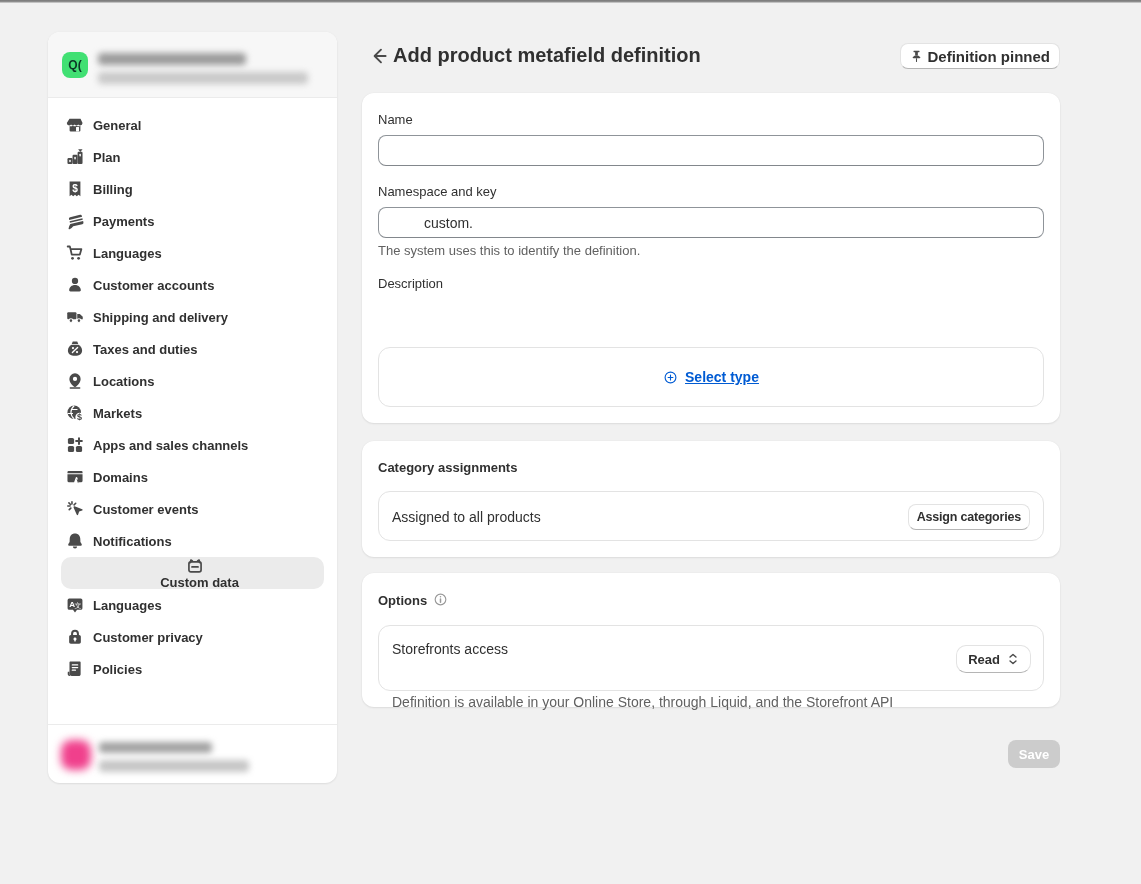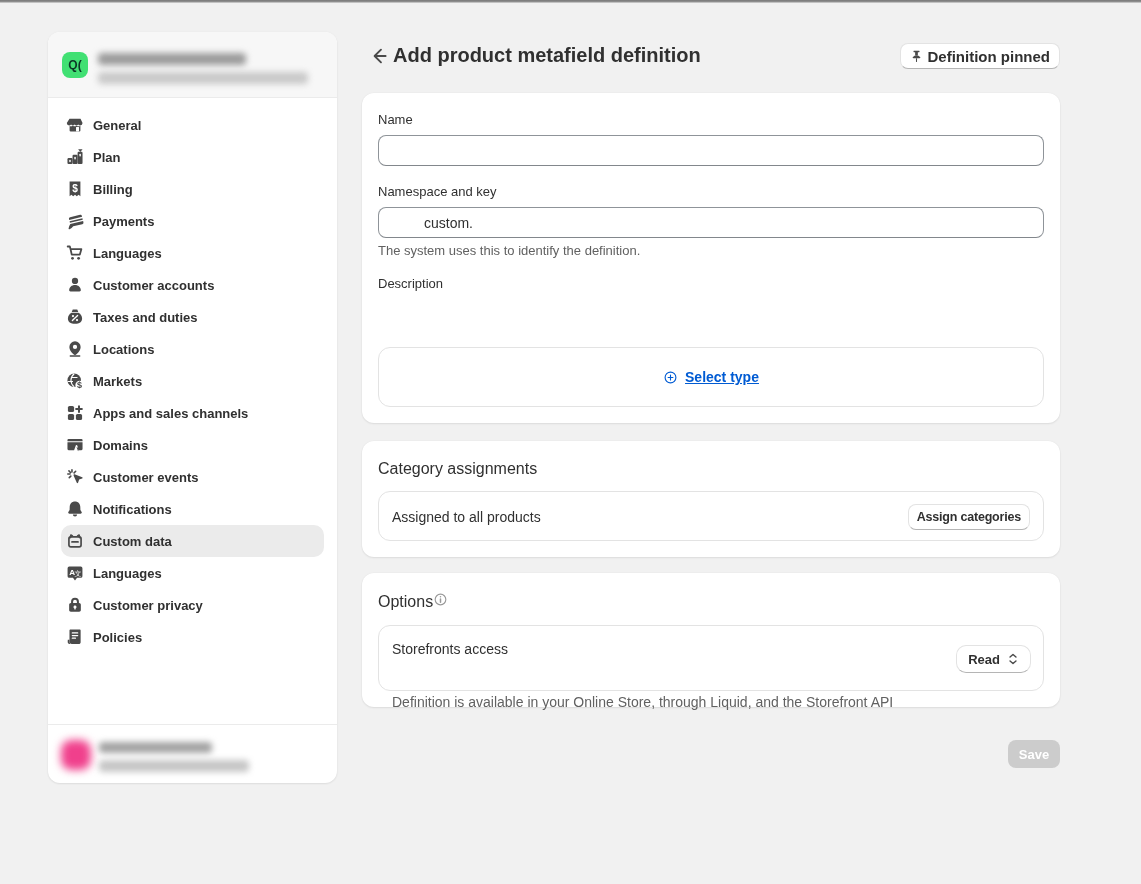--- a/index.html
+++ b/index.html
@@ -7,42 +7,42 @@
 #topbar { position:absolute; top:0; left:0; width:1141px; height:3px; background:linear-gradient(to bottom,#787878 0%,#8f8f8f 55%,#e0e0e0 100%); }
 
 #sidebar { position:absolute; left:48px; top:32px; width:289px; height:751px; background:#fff; border-radius:12px; box-shadow:0 1px 2px rgba(0,0,0,.07), 0 0 3px rgba(0,0,0,.04); }
 #sb-head { position:absolute; top:0; left:0; right:0; height:66px; background:#f7f7f7; border-bottom:1px solid #ebebeb; border-radius:12px 12px 0 0; }
 #sb-avatar { position:absolute; left:14px; top:20px; width:26px; height:26px; border-radius:8px; background:#41e073; color:#0c3826; font-size:12px; font-weight:700; display:flex; align-items:center; justify-content:center; }
 .blur1 { position:absolute; border-radius:4px; filter:blur(3px); }
 #sb-name1 { left:50px; top:21px; width:148px; height:12px; background:#9b9b9b; }
 #sb-name2 { left:50px; top:40px; width:210px; height:12px; background:#c9c9c9; }
 #sb-nav { position:absolute; top:77px; left:0; right:0; }
 .nav-item { position:relative; height:32px; margin:0 13px; border-radius:10px; display:flex; align-items:center; padding-left:5px; }
-.nav-item.sel { background:#ebebeb; }
+.nav-item.sel { background:#ebebeb;flex-direction:column; }
 .nav-item svg { width:18px; height:18px; flex:0 0 18px; }
 .nav-item span { margin-left:9px; font-size:13px; font-weight:700; color:#303030; letter-spacing:0; }
 #sb-foot { position:absolute; bottom:0; left:0; right:0; height:59px; border-top:1px solid #ebebeb; border-radius:0 0 12px 12px; }
 #ft-avatar { position:absolute; left:13px; top:15px; width:30px; height:30px; border-radius:10px; background:#f0408c; filter:blur(4px); }
 #ft-name1 { left:51px; top:17px; width:113px; height:11px; background:#a2a2a2; }
 #ft-name2 { left:51px; top:35px; width:150px; height:12px; background:#c6c6c6; }
 
 #main { position:absolute; left:362px; top:0; width:698px; }
 #pg-head { position:absolute; top:43px; left:0; right:0; height:28px; }
 #back { position:absolute; left:6px; top:2px; width:22px; height:22px; }
 h1 { position:absolute; left:31px; top:1px; font-size:20px; font-weight:700; color:#303030; }
 #pinned { position:absolute; right:0; top:0; height:26px; background:#fff; border:1px solid #e3e3e3; border-bottom-color:#b5b5b5; border-radius:8px; display:flex; align-items:center; padding:0 9px 0 8px; font-size:15px; font-weight:700; color:#303030; }
 #pinned svg { width:15px; height:15px; margin-right:4px; }
 .card { position:absolute; left:0; width:698px; background:#fff; border-radius:12px; box-shadow:0 1px 2px rgba(0,0,0,.08), 0 0 2px rgba(0,0,0,.05); }
 #card1 { top:93px; height:330px; }
 #card2 { top:441px; height:116px; }
 #card3 { top:573px; height:134px; }
 .lbl { position:absolute; left:16px; font-size:13px; color:#303030; }
 .inp { position:absolute; left:16px; right:16px; height:31px; border:1px solid #8f9499; border-bottom-color:#82878c; border-radius:8px; background:#fff; font-size:14px; color:#303030; display:flex; align-items:center; padding:0 12px; }
 .box { position:absolute; left:16px; right:16px; border:1px solid #e3e3e3; border-radius:12px; }
-.ttl { position:absolute; left:16px; font-size:16px; font-weight:400; color:#303030; }
+.ttl { position:absolute; left:16px; font-size:13px; font-weight:700; color:#303030; }
 #seltype { top:254px; height:60px; display:flex; align-items:center; justify-content:center; color:#005bd3; font-size:14px; font-weight:700;text-decoration:underline; }
 #seltype svg { width:15px; height:15px; margin-right:7px; }
 .btn { background:#fff; border:1px solid #e3e3e3; border-bottom-color:#b5b5b5; border-radius:8px; font-size:13px; font-weight:700; color:#303030; display:flex; align-items:center; justify-content:center; }
 #save { position:absolute; top:740px; right:0; width:52px; height:28px; background:#cccccc; color:#fff; border-radius:8px; font-size:13px; font-weight:700; display:flex; align-items:center; justify-content:center; }
 .gray { color:#616161; }
 </style>
 </head>
 <body>
 <div id="topbar"></div>
 
@@ -95,20 +95,29 @@
           <circle fill="#4a4a4a" cx="11.2" cy="12.7" r="1.25"></circle>
         </svg>
         <span>Languages</span>
       </div>
       <div class="nav-item">
         <svg viewBox="0 0 16 16">
           <circle fill="#4a4a4a" cx="8" cy="4.4" r="2.8"></circle>
           <path fill="#4a4a4a" d="M8 7.9c3 0 5 1.9 5.2 4.6.1.7-.5 1.3-1.2 1.3H4c-.7 0-1.3-.6-1.2-1.3C3 9.8 5 7.9 8 7.9z"></path>
         </svg>
         <span>Customer accounts</span>
+      </div>
+      <div class="nav-item">
+        <svg viewBox="0 0 16 16">
+          <rect fill="#4a4a4a" x="1.1" y="3.7" width="8.2" height="6.4" rx=".9"></rect>
+          <path fill="#4a4a4a" d="M10 5.3h2.3l2.6 2.5v2.3H10z"></path>
+          <circle fill="#4a4a4a" stroke="#fff" stroke-width="1" cx="4.4" cy="11.2" r="1.7"></circle>
+          <circle fill="#4a4a4a" stroke="#fff" stroke-width="1" cx="11.5" cy="11.2" r="1.7"></circle>
+        </svg>
+        <span>Shipping and delivery</span>
       </div>
       <div class="nav-item">
         <svg viewBox="0 0 16 16">
           <path fill="#4a4a4a" d="M6 1.4h4l.9 2.2H5.1z"></path>
           <path fill="#4a4a4a" d="M4.9 4.3h6.2c2 1.1 3.2 3.1 3.2 5.2 0 2.7-2.3 4.6-6.3 4.6s-6.3-1.9-6.3-4.6c0-2.1 1.2-4.1 3.2-5.2z"></path>
           <path stroke="#fff" stroke-width="1.2" stroke-linecap="round" d="m5.7 11.2 4.6-4.6"></path>
           <circle fill="#fff" cx="6.2" cy="7.2" r="1"></circle>
           <circle fill="#fff" cx="9.8" cy="10.7" r="1"></circle>
         </svg>
         <span>Taxes and duties</span>

